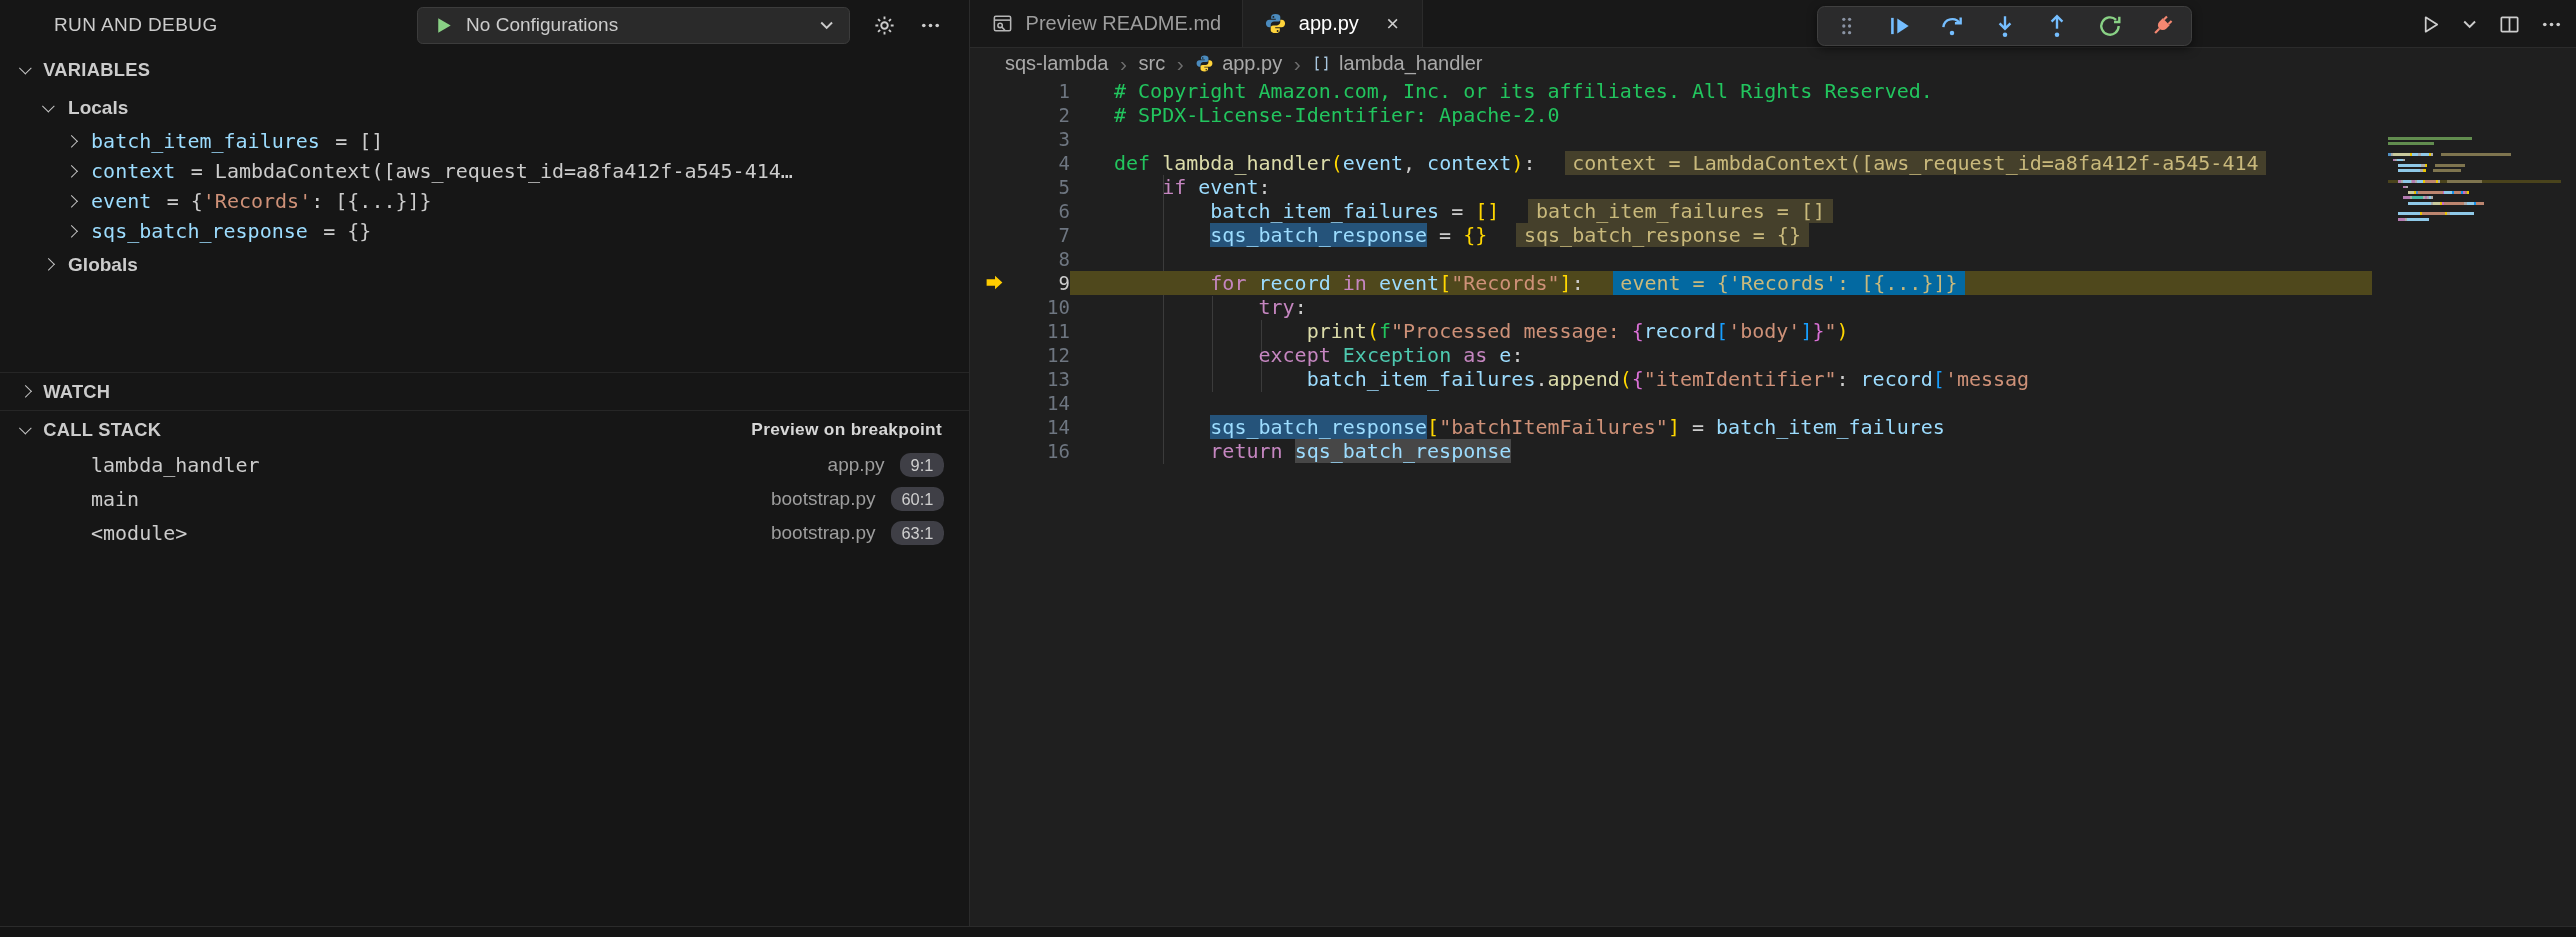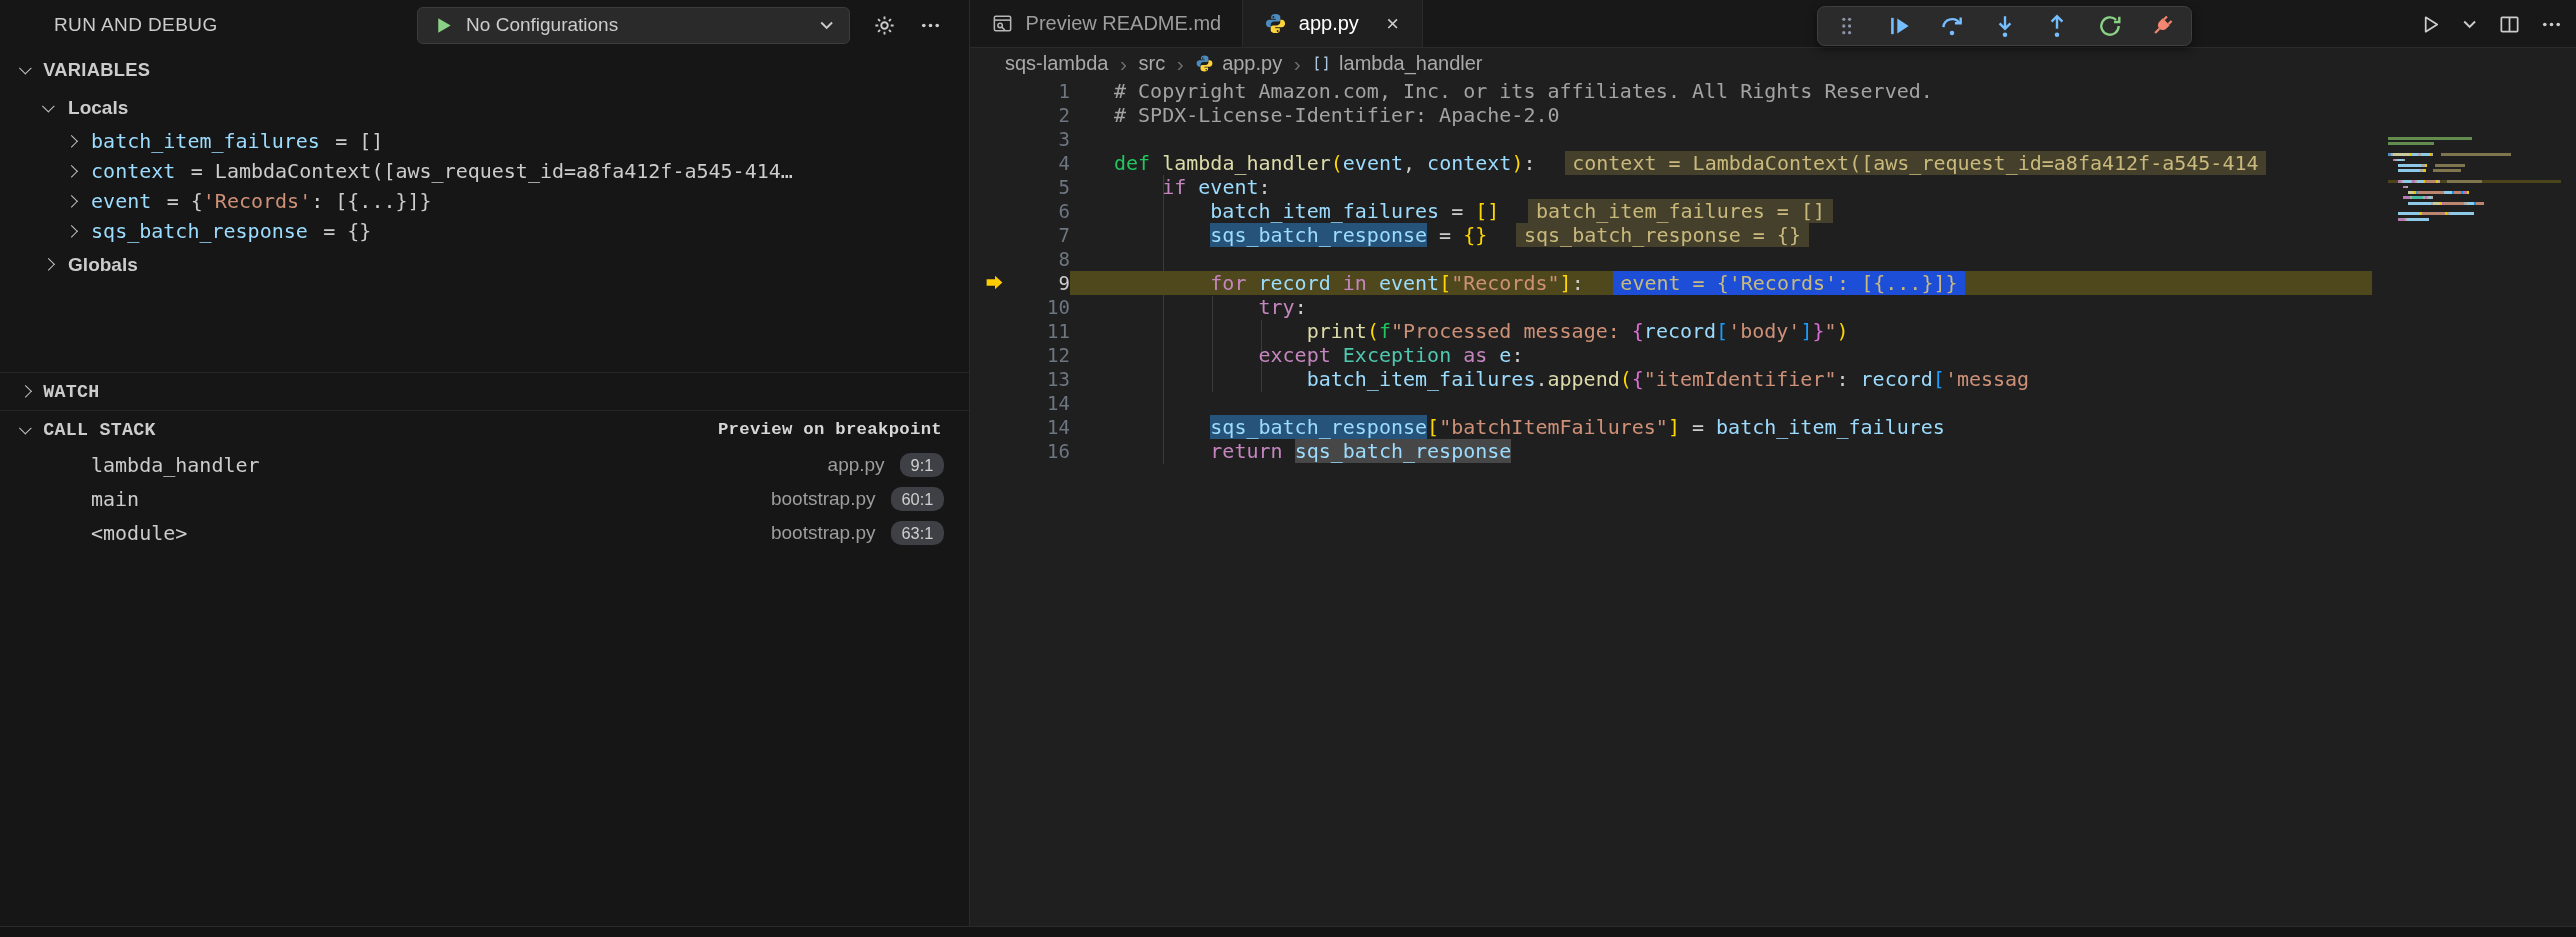--- a/index.html
+++ b/index.html
@@ -16,21 +16,21 @@
   .config-dd { margin-left:auto; width:433px; height:37px; background:#2a2a2a; border:1px solid #3c3c3c; border-radius:5.8px; display:flex; align-items:center; gap:11.6px; padding:0 13.5px; }
   .dd-label { flex:1; font-size:19px; color:#cccccc; white-space:nowrap; }
   .iconbtn { background:none; border:none; display:flex; align-items:center; }
   .icon { display:inline-flex; width:23px; height:23px; align-items:center; justify-content:center; }
   .icon svg { width:100%; height:100%; }
   .icon.sm { width:17.3px; height:17.3px; }
 
   .sec { border-top:1px solid #262626; }
   .sec-vars { border-top:none; height:322px; overflow:hidden; }
   .sec-hdr { height:39px; display:flex; align-items:center; gap:13.5px; padding:0 27px 0 21px; font-size:18.3px; font-weight:700; color:#cccccc; letter-spacing:0.3px; }
-  .sec-watch .sec-hdr, .sec-stack .sec-hdr { height:37px;font-family:Liberation Mono, monospace; }
+  .sec-watch .sec-hdr, .sec-stack .sec-hdr { height:37px; }
   .chev { display:inline-block; width:8.7px; height:8.7px; border-right:1.9px solid #c5c5c5; border-bottom:1.9px solid #c5c5c5; flex:0 0 auto; }
   .chev.down { transform:rotate(45deg) translate(-1px,-1px); }
   .chev.right { transform:rotate(-45deg); }
   .paused { margin-left:auto; font-size:17.3px; font-weight:600; color:#d7d7d7; }
 
   .scope-row { height:37px; display:flex; align-items:center; gap:15.4px; padding-left:44px; font-size:19px; font-weight:700; color:#cccccc; }
   .var-row { height:30px; display:flex; align-items:center; gap:15.4px; padding-left:67px; font-family:"DejaVu Sans Mono", monospace; font-size:20px; white-space:nowrap; overflow:hidden; }
   .var-name { color:#9cdcfe; }
   .var-val { color:#cccccc; }
   .var-val .vs { color:#ce9178; }
@@ -64,23 +64,23 @@
   .code-area { position:relative; flex:1; font-family:"DejaVu Sans Mono", monospace; font-size:20px; line-height:24px; }
   .guide { position:absolute; width:1px; background:#3b3b3b; z-index:0; }
   .line { display:flex; height:24px; position:relative; z-index:1; }
   .glyph { flex:0 0 42px; position:relative; }
   .glyph .icon { width:25px; height:21px; position:absolute; left:11.6px; top:1px; }
   .lnum { flex:0 0 58px; text-align:right; color:#6e7681; font-size:19px; }
   .lcontent { flex:1; padding-left:44px; margin-right:204px; white-space:pre; overflow:hidden; }
   .line.current .lcontent { background:#4f481c; }
   .line.current .lnum { color:#cccccc; }
   .hint { margin-left:29px; background:#45402b; color:#c9b97c; padding:0 7.7px; }
-  .line.current .hint { background:#1d4ed8; }
-
-  .t-c{color:#a3a3a3} .t-k{color:#22c55e} .t-ctrl{color:#c586c0} .t-fn{color:#dcdcaa}
+  .line.current .hint { background:#0369a1; }
+
+  .t-c{color:#22c55e} .t-k{color:#22c55e} .t-ctrl{color:#c586c0} .t-fn{color:#dcdcaa}
   .t-v{color:#9cdcfe} .t-s{color:#ce9178} .t-cls{color:#4ec9b0} .t-p{color:#cccccc}
   .t-b1{color:#ffd700} .t-b2{color:#da70d6} .t-b3{color:#179fff}
   .t-wb{background:#25537a} .t-wg{background:#474747}
 
   .minimap { position:absolute; top:58px; right:15.4px; width:173px; z-index:2; }
   .mm-row { height:2.9px; margin-bottom:2.5px; white-space:nowrap; overflow:hidden; opacity:.9; }
   .mm-row.current { background:#4f481c; }
   .mm-seg { display:inline-block; height:2.9px; vertical-align:top; }
 
   .bottom-strip { height:11.6px; background:#141414; border-top:1px solid #2b2b2b; }

